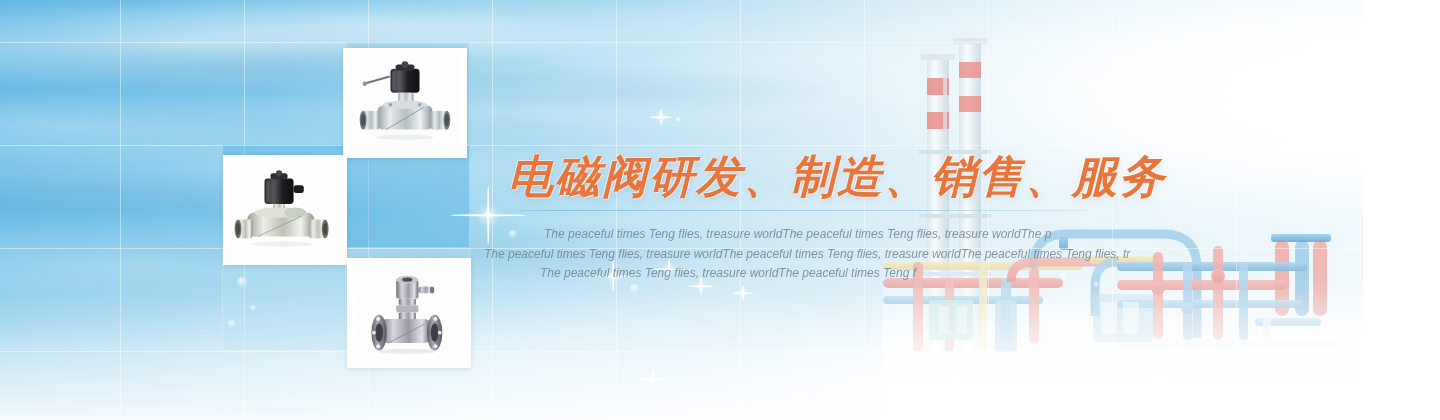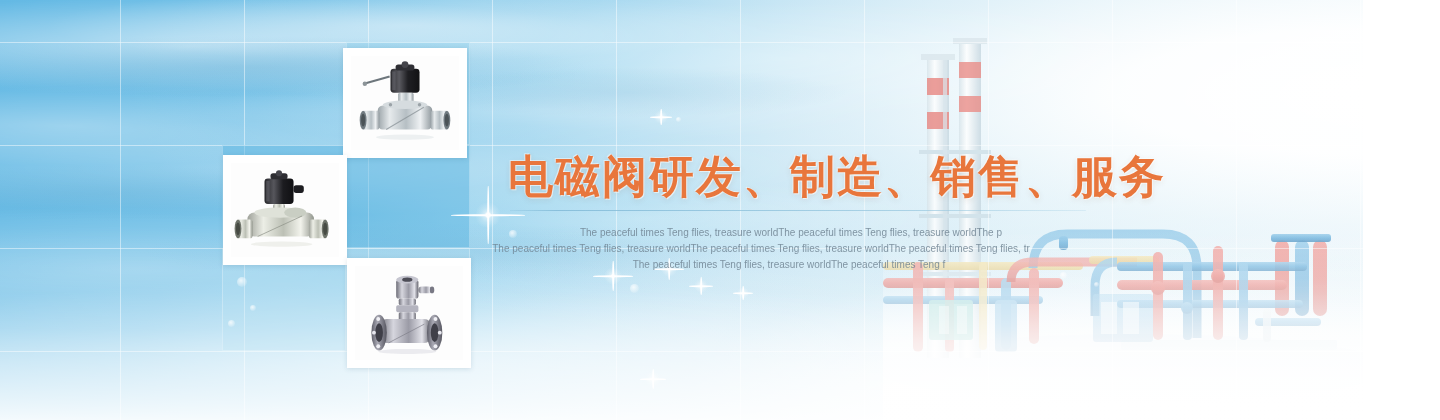--- a/index.html
+++ b/index.html
@@ -9,20 +9,21 @@
     -webkit-font-smoothing:antialiased;
   }
 
   
   #banner{
     position:relative;
     width:1363px;
     height:420px;
     overflow:hidden;
     background:#9ed2ec;
+    font-style:italic;
   }
 
   
   .sky-base{
     position:absolute; inset:0;
     background:
       radial-gradient(130% 105% at 100% 22%, #ffffff 0%, rgba(255,255,255,.92) 14%, rgba(238,247,251,.62) 30%, rgba(205,231,243,.25) 48%, rgba(140,203,234,0) 70%),
       radial-gradient(95% 90% at 86% 96%, #ffffff 0%, rgba(255,255,255,.85) 18%, rgba(231,244,250,.45) 38%, rgba(160,212,238,0) 66%),
       linear-gradient(118deg, #64b9e4 0%, #74c1e7 20%, #97d2ee 38%, #bfe2f3 56%, #dcf0f8 72%, #f2fafd 88%, #ffffff 100%);
   }
@@ -159,24 +160,23 @@
     font-size:24px;
     font-weight:700;
     color:#2e7fa8;
     letter-spacing:1.4px;
     white-space:nowrap;
     text-shadow:0 1px 2px rgba(255,255,255,.75);
   }
   .blurb{
     margin-top:14px;
     color:#6d8190;
-    font-size:10px;
+    font-size:12px;
     line-height:1.62;
     opacity:.82;
-    text-align:center;
     width:520px;
     margin-left:10px;
   }
   .blurb div{ white-space:nowrap; }
   .blurb .l1{ margin-left:26px; }
   .blurb .l2{ margin-left:-34px; }
   .blurb .l3{ margin-left:22px; }
 </style>
 </head>
 <body>

